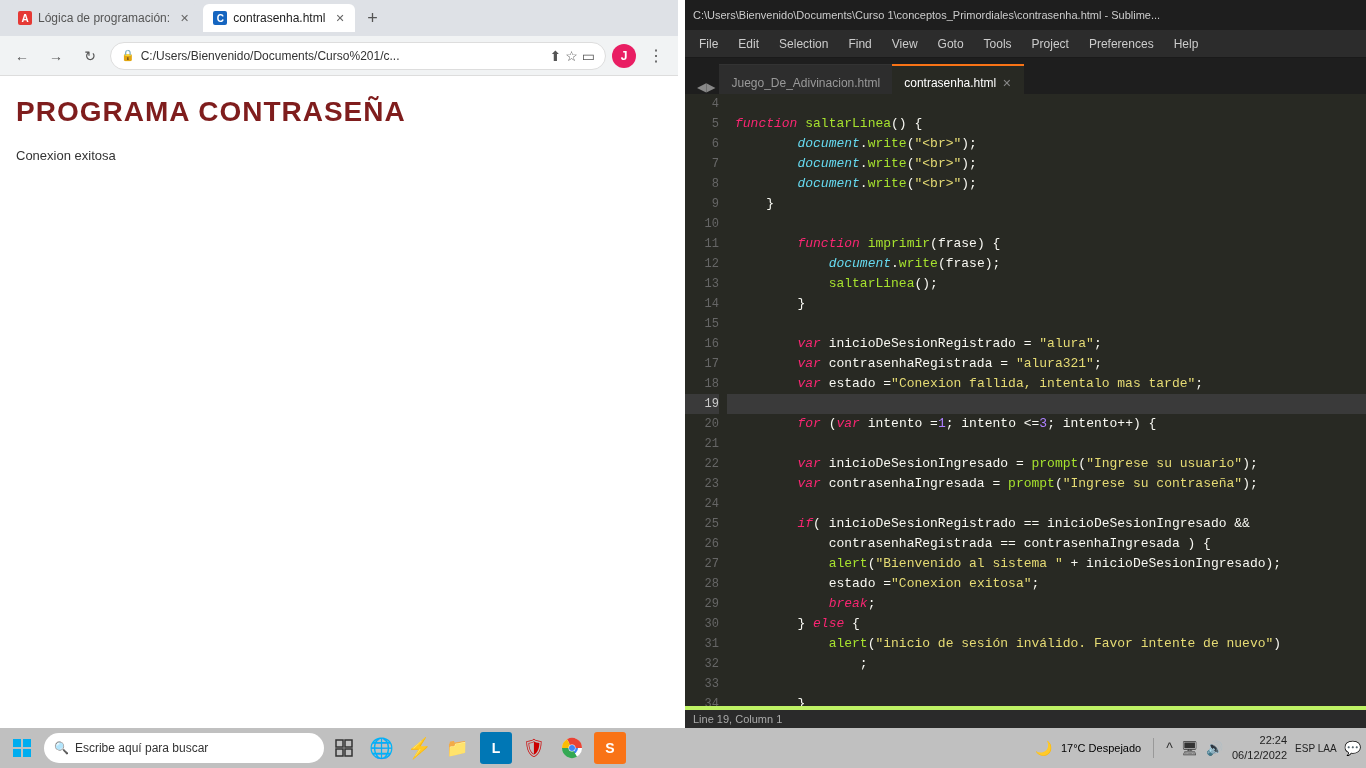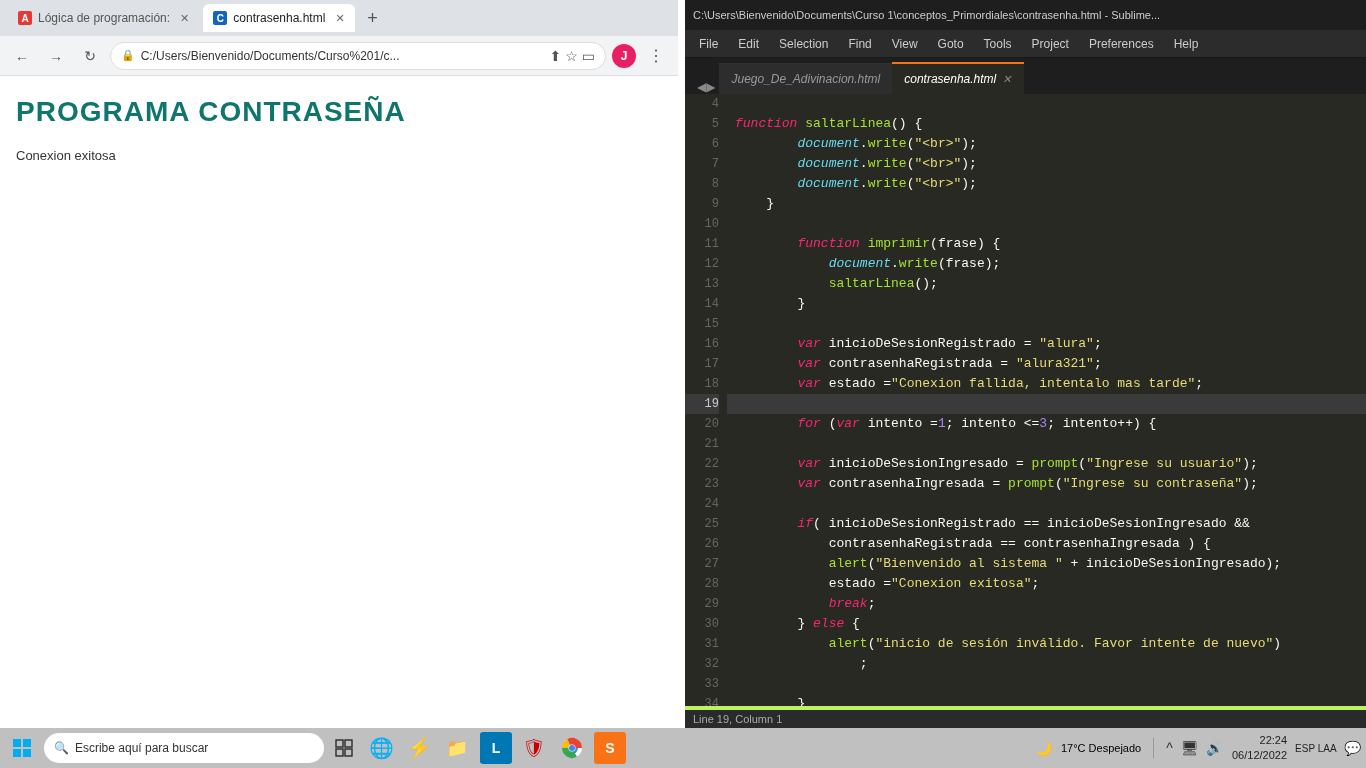--- a/index.html
+++ b/index.html
@@ -134,21 +134,21 @@
     #browser-content {
       flex: 1;
       background: #fff;
       padding: 20px 16px;
       overflow: auto;
     }
 
     #page-title {
       font-size: 28px;
       font-weight: 900;
-      color: #0f766e;
+      color: #7f1d1d;
       margin-bottom: 20px;
       letter-spacing: 1px;
     }
 
     #page-status {
       font-size: 13px;
       color: #333;
     }
 
     
@@ -241,28 +241,27 @@
       display: flex;
       align-items: center;
       padding: 0 4px;
       color: #888;
       font-size: 12px;
       cursor: pointer;
     }
 
     .sublime-tab {
       height: 30px;
-      padding: 15px 12px;
-      display: flex;
-      align-items: center;
+      padding: 4px 12px;
+      display: flex;
+      align-items: flex-end;
       font-size: 12px;
       gap: 6px;
       cursor: pointer;
       white-space: nowrap;
-      font-style: italic;
     }
 
     .sublime-tab.inactive {
       background: #2d2d2d;
       color: #999;
       border-top: 1px solid #333;
     }
 
     .sublime-tab.active {
       background: #282923;

